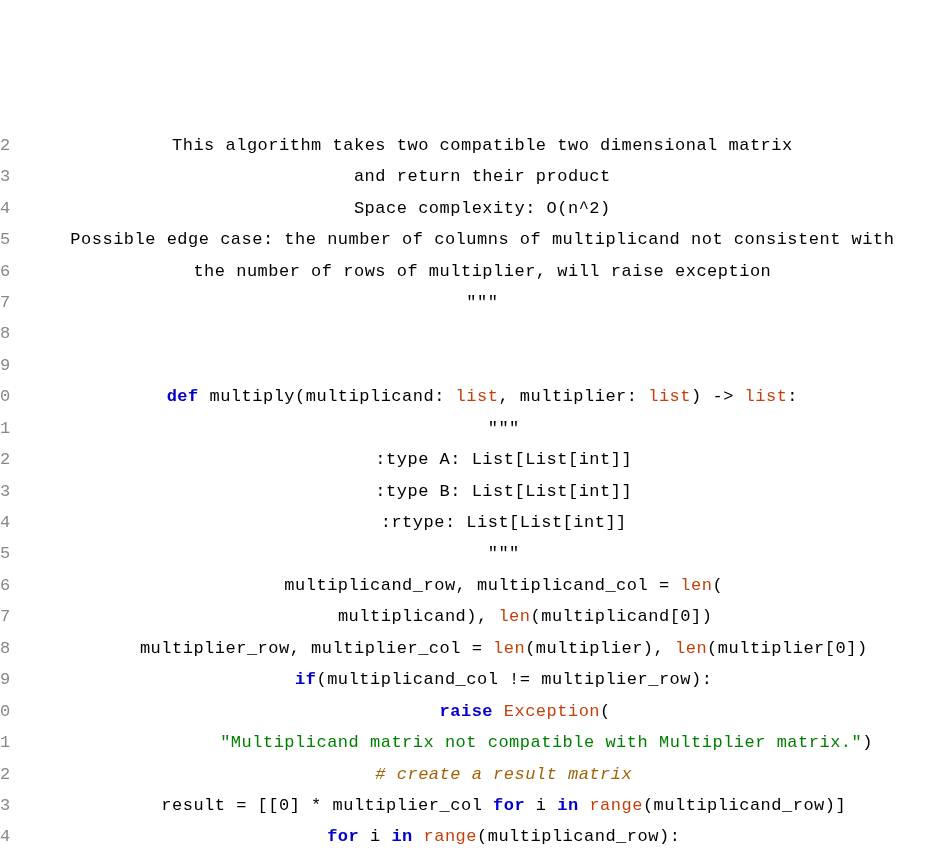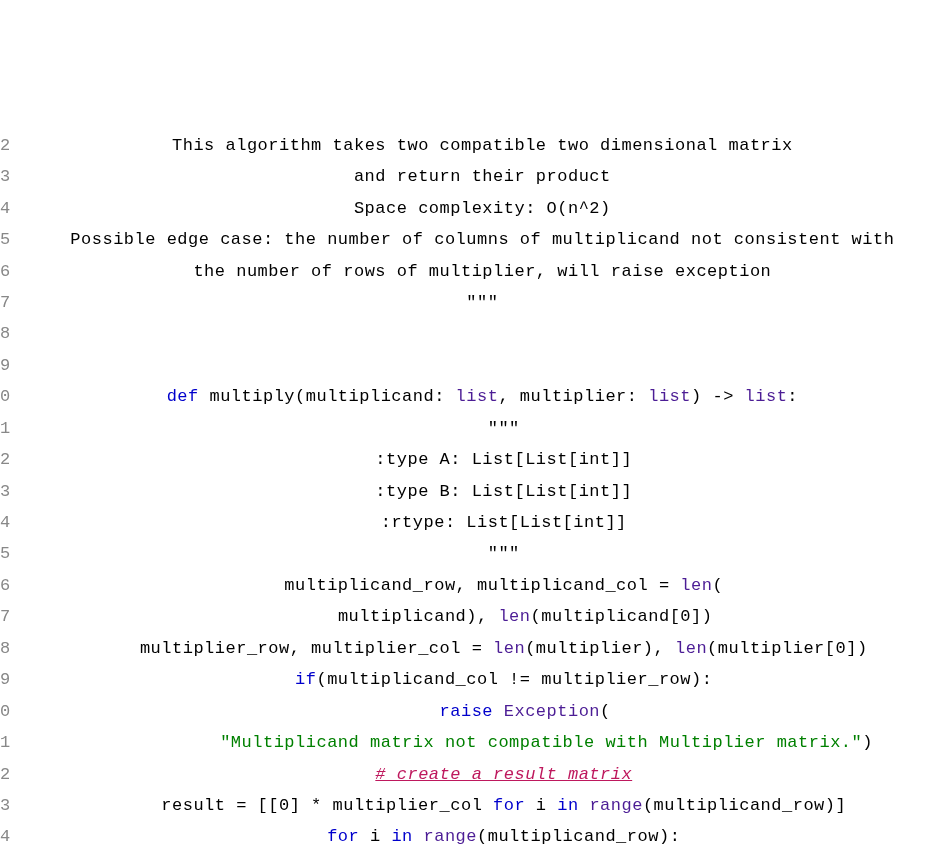--- a/index.html
+++ b/index.html
@@ -33,32 +33,31 @@
     .code-area {
       flex: 1;
       overflow: hidden;
     }
     .line {
       display: block;
       text-align: center;
     }
     .keyword {
       color: #0000cc;
-      font-weight: normal;
+      font-weight: bold;
     }
     .builtin {
-      color: #4c1d95;
+      color: #c2410c;
     }
     .string {
       color: #008000;
     }
     .comment {
-      color: #be185d;
+      color: #a16207;
       font-style: italic;
-      text-decoration: underline;
     }
     .number {
       color: #000000;
     }
   </style>
 </head>
 <body>
 
 
 

